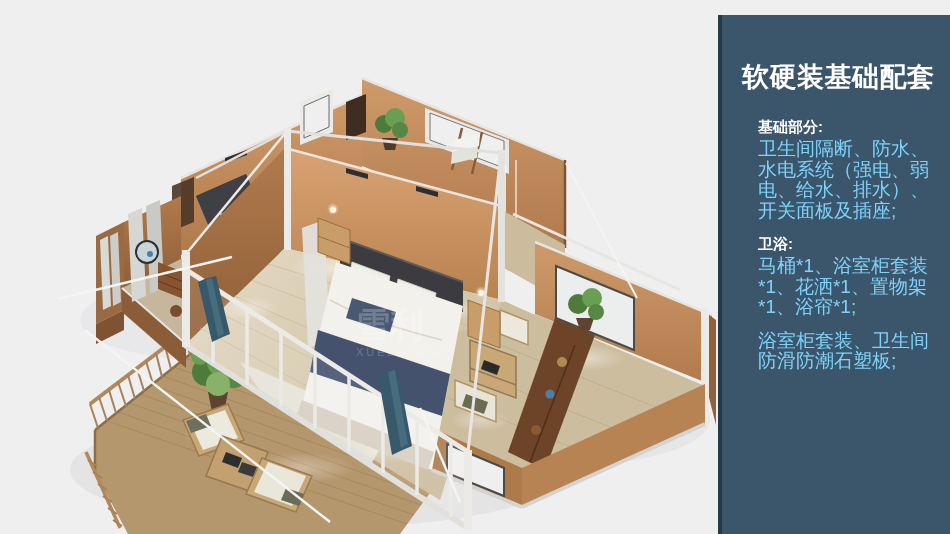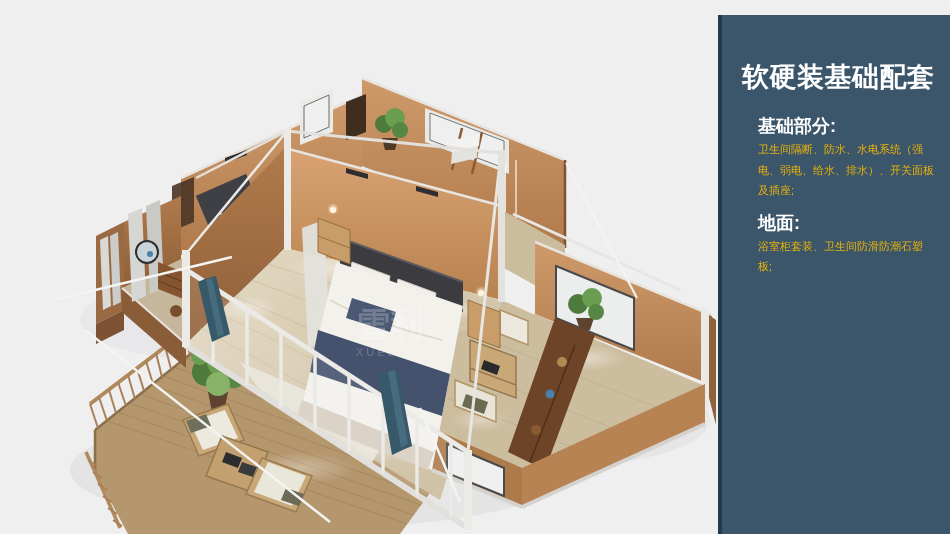--- a/index.html
+++ b/index.html
@@ -5,22 +5,22 @@
   html,body{margin:0;padding:0;background:#efeff0;}
   .stage{position:relative;width:950px;height:534px;overflow:hidden;
          font-family:"Liberation Sans","DejaVu Sans",sans-serif;background:#efeff0;}
   .render{position:absolute;left:0;top:0;width:720px;height:534px;}
   .panel{position:absolute;left:718px;top:15px;width:232px;height:534px;background:#3b566b;
          color:#ffffff;box-sizing:border-box;padding:46px 14px 0 40px;}
   .panel-edge{position:absolute;left:0;top:0;width:4px;height:534px;background:#243a4b;}
   .panel h1{margin:0 0 24px -16px;font-size:27px;line-height:32px;font-weight:700;
             letter-spacing:0.5px;white-space:nowrap;}
   .sec{margin:0 0 13px 0;}
-  .sec h2{margin:0 0 3px 0;font-size:18px;line-height:19px;font-weight:700;}
-  .sec p{margin:0;font-size:11px;line-height:20.5px;font-weight:400;color:#eab308;}
+  .sec h2{margin:0 0 3px 0;font-size:15px;line-height:19px;font-weight:700;}
+  .sec p{margin:0;font-size:19px;line-height:20.5px;font-weight:400;color:#7dd3fc;}
 </style>
 </head>
 <body>
 
 <div class="stage">
 
   <svg class="render" viewBox="0 0 720 534">
     <defs>
       <linearGradient id="gWall" x1="0" y1="0" x2="0" y2="1">
         <stop offset="0" stop-color="#cf9a6a"></stop>
@@ -344,20 +344,21 @@
       <p>卫生间隔断、防水、水电系统（强电、弱电、给水、排水）、开关面板及插座;</p>
     </section>
 
     <section class="sec">
     </section>
 
     <section class="sec">
     </section>
 
     <section class="sec">
-    </section>
-
-    <section class="sec">
-      <h2>地面:</h2>
+      <h2>卫浴:</h2>
+      <p>马桶*1、浴室柜套装*1、花洒*1、置物架*1、浴帘*1;</p>
+    </section>
+
+    <section class="sec">
       <p>浴室柜套装、卫生间防滑防潮石塑板;</p>
     </section>
   </aside>
 </div>
 
 </body></html>

